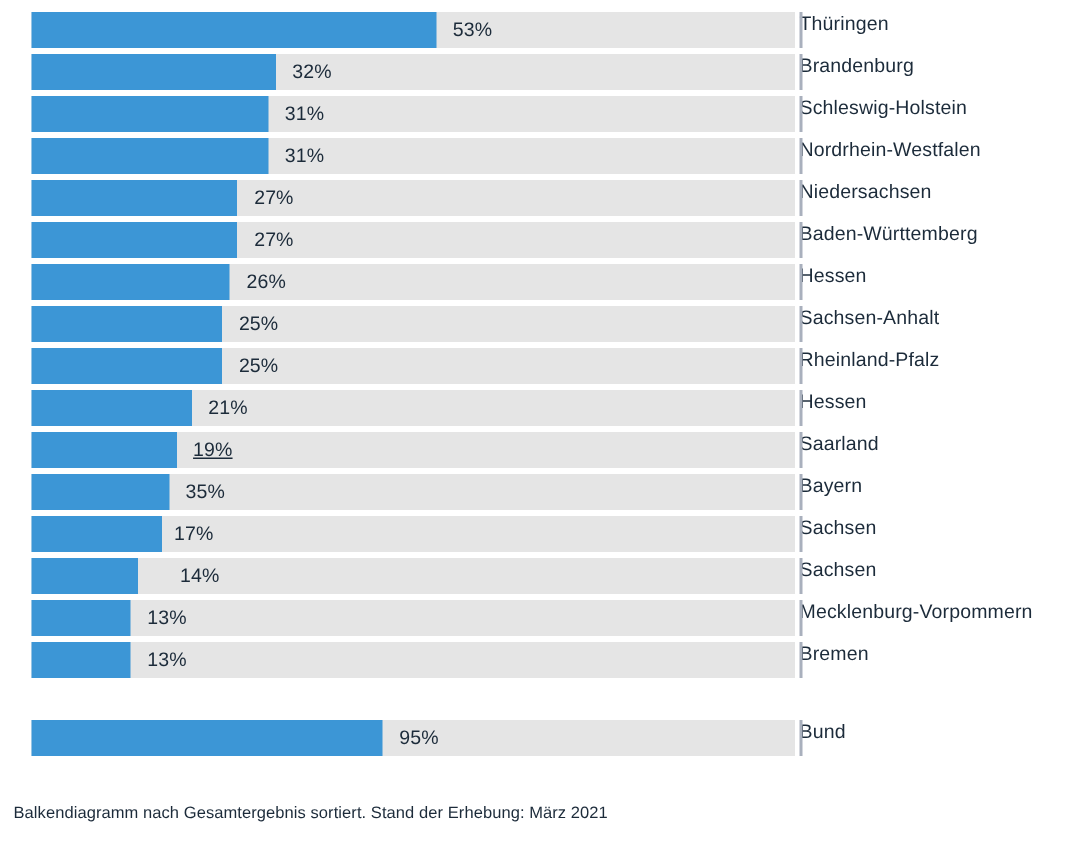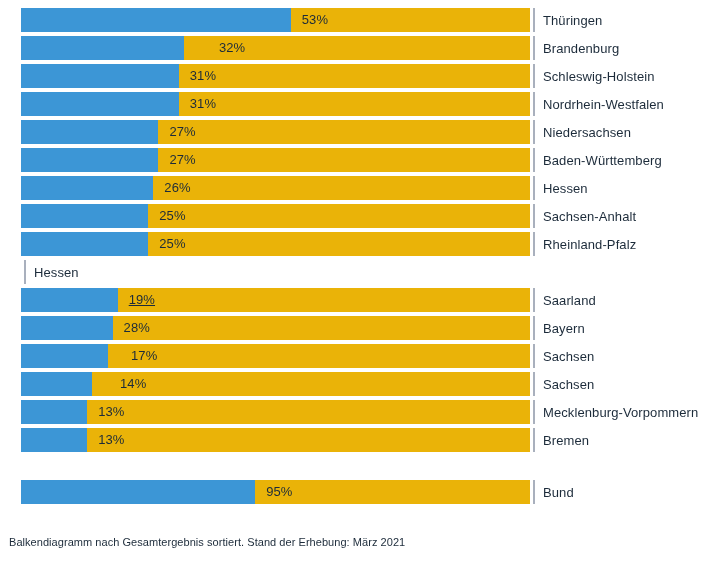--- a/index.html
+++ b/index.html
@@ -37,21 +37,21 @@
   }
 
   .bar-row.spaced {
     margin-top: 28px;
   }
 
   .track {
     position: relative;
     width: 509px;
     height: 24px;
-    background: #eab308;
+    background: #e5e5e5;
     flex: 0 0 auto;
   }
 
   .bar-fill {
     position: absolute;
     left: 0;
     top: 0;
     height: 24px;
     background: #3c96d6;
   }
@@ -63,24 +63,22 @@
     line-height: 24px;
     font-size: 13px;
     color: #1c2b3a;
     white-space: nowrap;
     letter-spacing: 0.1px;
   }
 
   .label-wrap {
     position: relative;
     margin-left: 3px;
-    padding-left: 10px;
     height: 24px;
     display: flex;
-    align-items: center;
     flex: 1 1 auto;
   }
 
   .label-wrap::before {
     content: "";
     position: absolute;
     left: 0;
     top: 0;
     bottom: 0;
     width: 2px;
@@ -116,21 +114,21 @@
           <div class="bar-fill" style="width: 269.77px; background: rgb(60, 150, 214);"></div>
           <span class="bar-value" style="left: 280.77px;">53%</span>
         </div>
         <div class="label-wrap">
           <span class="bar-label">Thüringen</span>
         </div>
       </div>
       <div class="bar-row">
         <div class="track">
           <div class="bar-fill" style="width: 162.88px; background: rgb(60, 150, 214);"></div>
-          <span class="bar-value" style="left: 173.88px; margin-left: 24px;">32%</span>
+          <span class="bar-value" style="left: 173.88px;">32%</span>
         </div>
         <div class="label-wrap">
           <span class="bar-label">Brandenburg</span>
         </div>
       </div>
       <div class="bar-row">
         <div class="track">
           <div class="bar-fill" style="width: 157.79px; background: rgb(60, 150, 214);"></div>
           <span class="bar-value" style="left: 168.79px;">31%</span>
         </div>
@@ -186,46 +184,50 @@
       <div class="bar-row">
         <div class="track">
           <div class="bar-fill" style="width: 127.25px; background: rgb(60, 150, 214);"></div>
           <span class="bar-value" style="left: 138.25px;">25%</span>
         </div>
         <div class="label-wrap">
           <span class="bar-label">Rheinland-Pfalz</span>
         </div>
       </div>
       <div class="bar-row">
+        <div class="track">
+          <div class="bar-fill" style="width: 106.89px; background: rgb(60, 150, 214);"></div>
+          <span class="bar-value" style="left: 117.89px;">21%</span>
+        </div>
         <div class="label-wrap">
           <span class="bar-label">Hessen</span>
         </div>
       </div>
       <div class="bar-row">
         <div class="track">
           <div class="bar-fill" style="width: 96.71px; background: rgb(60, 150, 214);"></div>
           <span class="bar-value" style="left: 107.71px; text-decoration: underline;">19%</span>
         </div>
         <div class="label-wrap">
           <span class="bar-label">Saarland</span>
         </div>
       </div>
       <div class="bar-row">
         <div class="track">
           <div class="bar-fill" style="width: 91.62px; background: rgb(60, 150, 214);"></div>
-          <span class="bar-value" style="left: 102.62px;">28%</span>
+          <span class="bar-value" style="left: 102.62px;">35%</span>
         </div>
         <div class="label-wrap">
           <span class="bar-label">Bayern</span>
         </div>
       </div>
       <div class="bar-row">
         <div class="track">
           <div class="bar-fill" style="width: 86.53px; background: rgb(60, 150, 214);"></div>
-          <span class="bar-value" style="left: 110px; text-align: center;">17%</span>
+          <span class="bar-value" style="left: 95px; text-align: center;">17%</span>
         </div>
         <div class="label-wrap">
           <span class="bar-label">Sachsen</span>
         </div>
       </div>
       <div class="bar-row">
         <div class="track">
           <div class="bar-fill" style="width: 71.26px; background: rgb(60, 150, 214);"></div>
           <span class="bar-value" style="left: 99px;">14%</span>
         </div>

